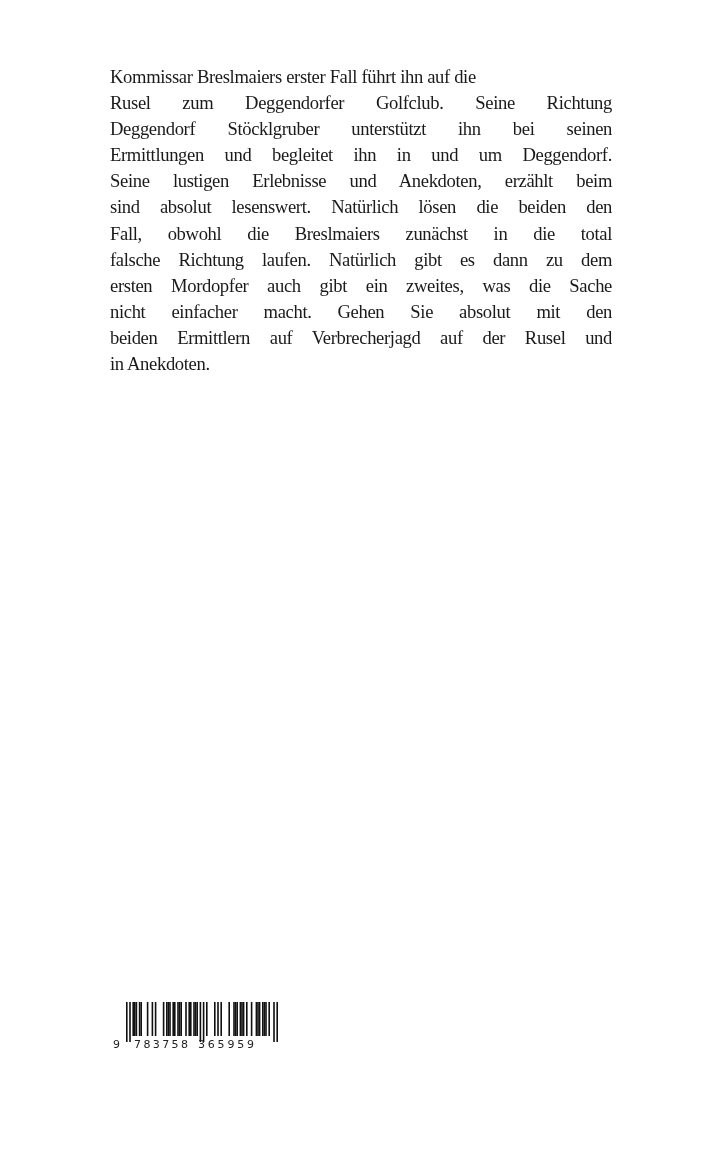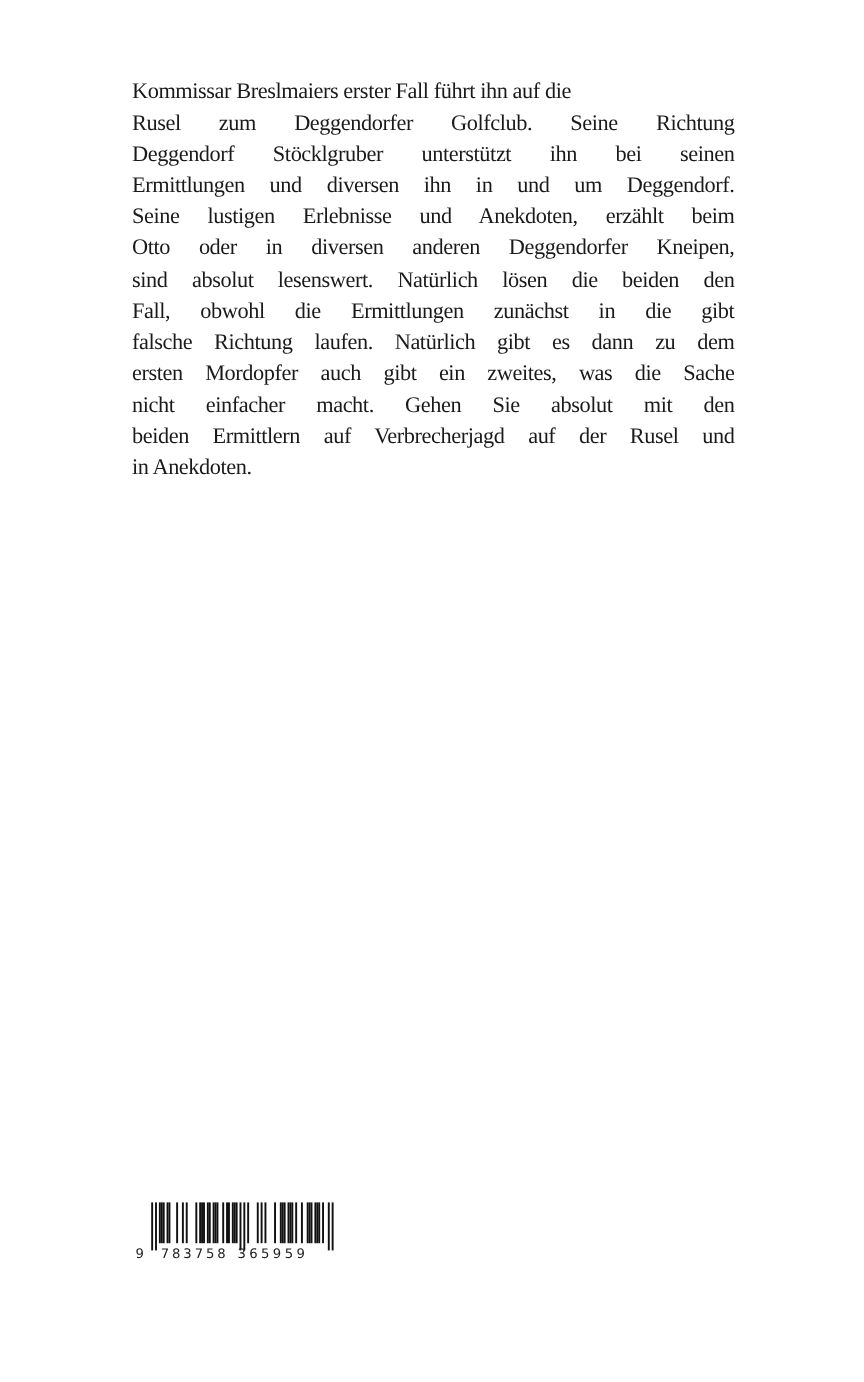--- a/index.html
+++ b/index.html
@@ -52,25 +52,24 @@
       fill: #222;
     }
   </style>
 </head>
 <body>
 
 <div class="blurb">
   <span class="line left">Kommissar Breslmaiers erster Fall führt ihn auf die</span>
   <span class="line">Rusel zum Deggendorfer Golfclub. Seine Richtung</span>
   <span class="line">Deggendorf Stöcklgruber unterstützt ihn bei seinen</span>
-  <span class="line">Ermittlungen und diversen ihn in und um Deggendorf.</span>
+  <span class="line">Ermittlungen und begleitet ihn in und um Deggendorf.</span>
   <span class="line">Seine lustigen Erlebnisse und Anekdoten, erzählt beim</span>
-  <span class="line">Otto oder in diversen anderen Deggendorfer Kneipen,</span>
   <span class="line">sind absolut lesenswert. Natürlich lösen die beiden den</span>
-  <span class="line">Fall, obwohl die Ermittlungen zunächst in die gibt</span>
+  <span class="line">Fall, obwohl die Breslmaiers zunächst in die total</span>
   <span class="line">falsche Richtung laufen. Natürlich gibt es dann zu dem</span>
   <span class="line">ersten Mordopfer auch gibt ein zweites, was die Sache</span>
   <span class="line">nicht einfacher macht. Gehen Sie absolut mit den</span>
   <span class="line">beiden Ermittlern auf Verbrecherjagd auf der Rusel und</span>
   <span class="line last">in Anekdoten.</span>
 </div>
 
 <div class="barcode">
   <svg id="barcode-svg" width="175" height="52" viewBox="0 0 175 52">
     <g id="bars" fill="#111">

